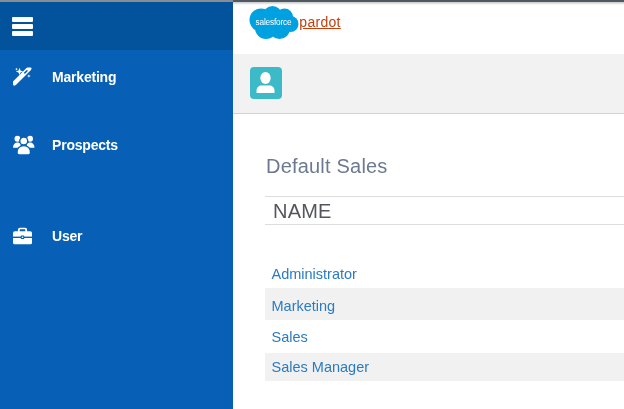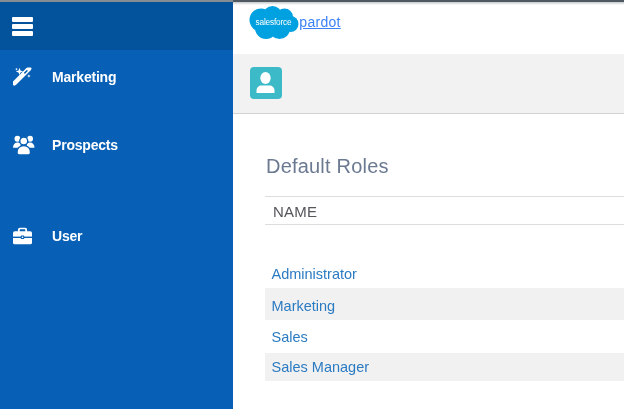--- a/index.html
+++ b/index.html
@@ -18,32 +18,32 @@
   .b1{top:0;} .b2{top:7px;} .b3{top:14px;}
   .navitem { position:absolute; left:0; width:233px; height:53px; color:#fff; }
   .navitem .lbl { position:absolute; left:52px; top:50%; transform:translateY(-50%);
     font-size:14px; font-weight:700; letter-spacing:-0.2px; }
   .navitem svg { position:absolute; left:13px; top:50%; transform:translateY(-50%); }
   .n1{top:50px;} .n2{top:118px;} .n3{top:156px;} .n4{top:209px;}
 
   
   .content { position:absolute; left:233px; top:2px; width:391px; height:407px; background:#fff; }
   .logo { position:absolute; left:14.5px; top:4px; width:220px; height:40px; }
-  .pardot { position:absolute; left:51.8px; top:7.5px; font-size:14px; color:#3b82f6; letter-spacing:0.3px;text-decoration:underline; }
+  .pardot { position:absolute; left:51.8px; top:7.5px; font-size:14px; color:#c2410c; letter-spacing:0.3px;text-decoration:underline; }
   .graybar { position:absolute; left:0px; top:52px; width:391px; height:60px; background:#f2f2f2;
     border-bottom:1px solid #d2d2d2; }
   .usericon { position:absolute; left:16.5px; top:12.5px; width:32px; height:32px; background:#3dbac8; border-radius:4px; }
   .usertitle { position:absolute; left:60px; top:17.5px; font-size:18px; font-weight:700; color:#23272b; }
 
   .heading { position:absolute; left:33px; top:152.5px; font-size:20px; color:#6b7991; letter-spacing:0.2px; }
 
   .table { position:absolute; left:32px; top:194px; width:359px; }
   .trow { position:relative; width:100%; display:flex; align-items:center; }
   .thead { height:28.5px; border-top:1px solid #dddddd; border-bottom:1px solid #dddddd;
-    color:#54565b; font-size:15px; letter-spacing:0.2px; }
+    color:#54565b; font-size:20px; letter-spacing:0.2px; }
   .thead span { padding-left:8px; position:relative; top:1px; }
   .trow a { padding-left:6.5px; font-size:14.5px; color:#2b7bc2; text-decoration:none; }
   .r1 { height:33.5px;margin-top:30px; } .r1 a { position:relative; top:2.5px; }
   .r2 { height:32px; background:#f1f1f1; } .r2 a { position:relative; top:1.5px; }
   .r3 { height:33px; }
   .r4 { height:28px; background:#f1f1f1; } .r4 a { position:relative; top:0; }
 </style>
 </head>
 <body>
   <div class="sidebar">
@@ -113,21 +113,21 @@
     </div>
     <div class="graybar">
       <div class="usericon">
         <svg width="32" height="32" viewBox="0 0 32 32" style="position:absolute;left:0;top:0;">
           <ellipse cx="15.5" cy="11" rx="5.2" ry="6" fill="#fff"></ellipse>
           <path d="M6.5 26 L6.5 23.5 C6.5 20.5 9 18.5 11.5 18.5 L19.5 18.5 C22 18.5 24.5 20.5 24.5 23.5 L24.5 26 Z" fill="#fff"></path>
         </svg>
       </div>
     </div>
 
-    <div class="heading">Default Roles</div>
+    <div class="heading">Default Sales</div>
 
     <div class="table">
       <div class="trow thead">
         <span>NAME</span>
       </div>
       <div class="trow r1">
         <a href="#">Administrator</a>
       </div>
       <div class="trow r2">
         <a href="#">Marketing</a>

